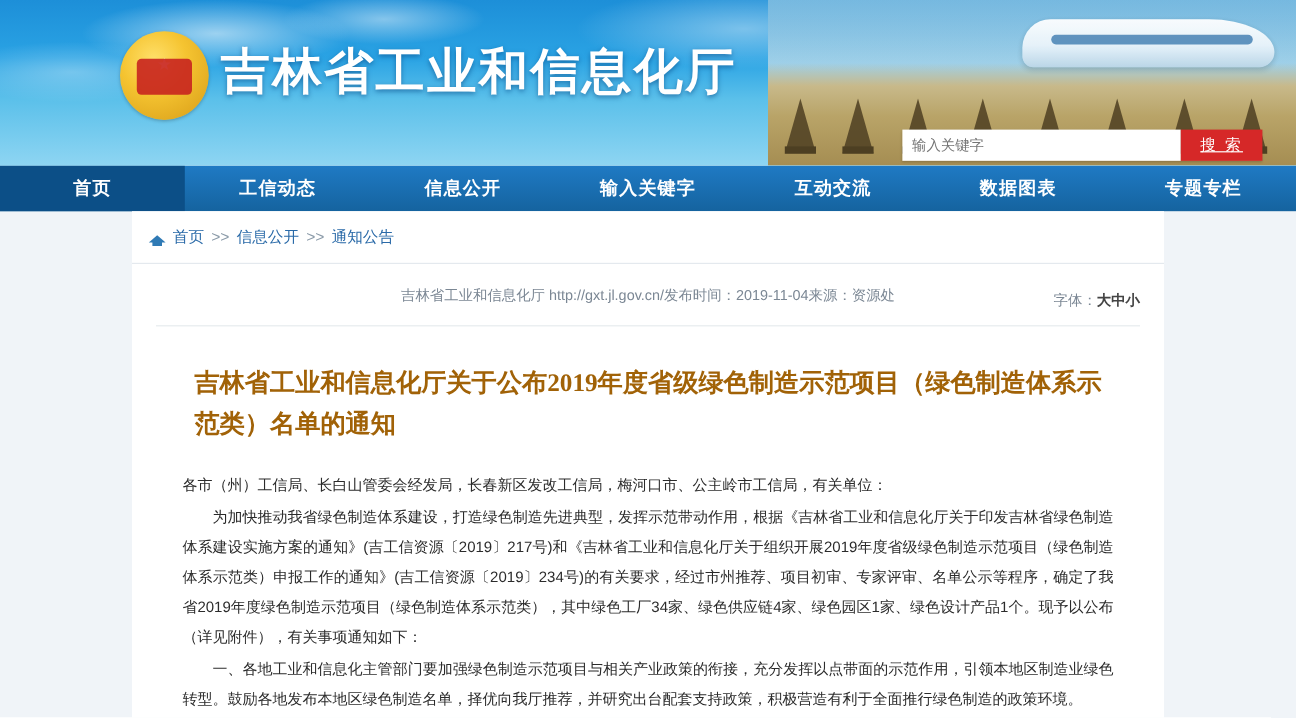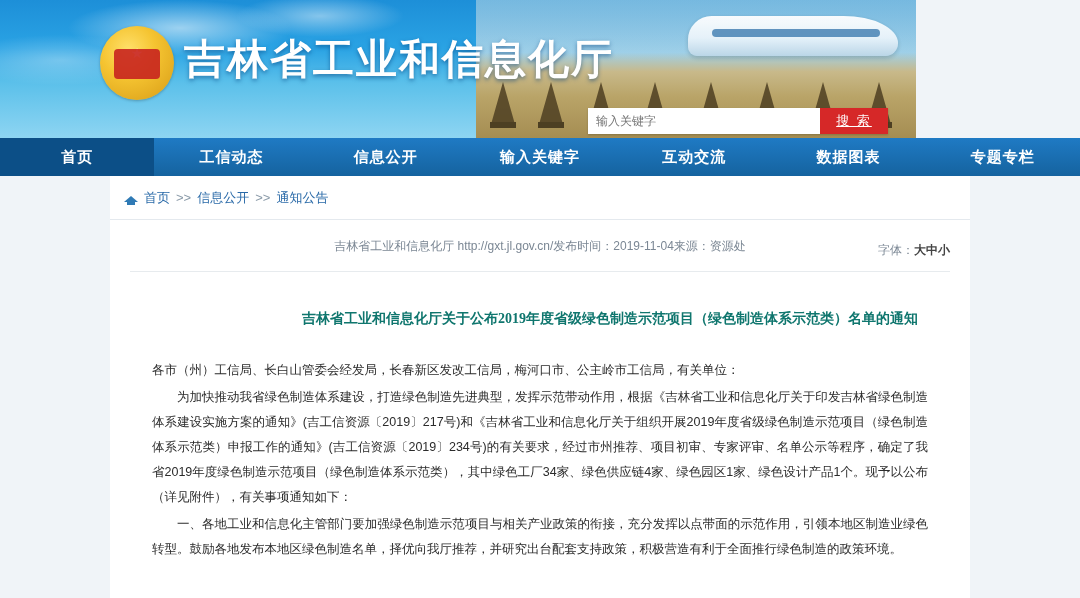--- a/index.html
+++ b/index.html
@@ -13,21 +13,21 @@
   .page {
     position: relative;
     width: 1080px;
     height: 598px;
     background: #f0f4f8;
   }
 
   
   .banner {
     position: relative;
-    width: 916px;
+    width: 1080px;
     height: 138px;
     overflow: hidden;
     background: linear-gradient(180deg, #1d8fd8 0%, #2aa3e4 35%, #5bc0ea 60%, #8ed5f2 100%);
   }
   .banner .clouds {
     position: absolute;
     inset: 0;
     background:
       radial-gradient(ellipse 160px 40px at 180px 28px, rgba(255,255,255,.55), rgba(255,255,255,0) 70%),
       radial-gradient(ellipse 120px 30px at 320px 16px, rgba(255,255,255,.45), rgba(255,255,255,0) 70%),
@@ -244,24 +244,24 @@
     width: 820px;
     margin: 10px auto 0 auto;
     height: 1px;
     background: #e7ebee;
   }
 
   .article {
     padding: 0 42px;
   }
   .article h1 {
-    font-size: 14px;
+    font-size: 21px;
     line-height: 34px;
-    color: #0f766e;
-    text-align: right;
+    color: #a16207;
+    text-align: left;
     font-weight: bold;
     padding: 30px 10px 22px 10px;
     font-family: "Liberation Serif", serif;
   }
   .article p {
     font-size: 12.5px;
     line-height: 25px;
     color: #2b2b2b;
     text-align: justify;
     margin-bottom: 2px;

